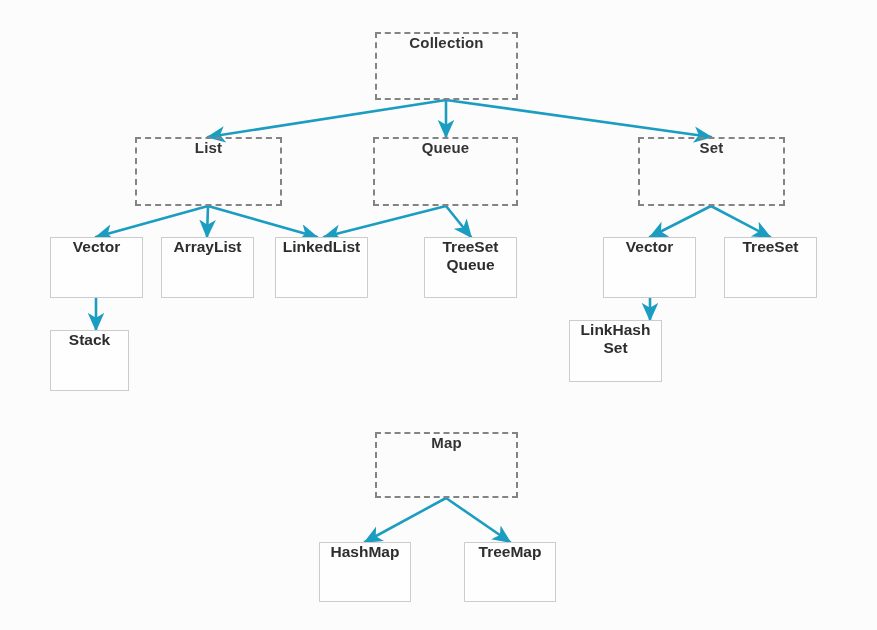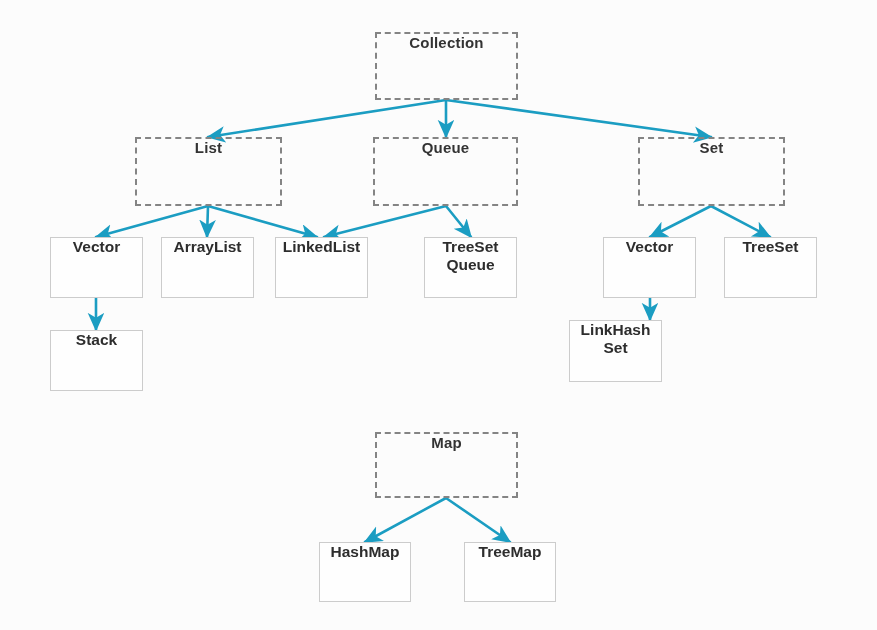--- a/index.html
+++ b/index.html
@@ -121,21 +121,21 @@
       <div class="node concrete" style="left: 424px; top: 237px; width: 93px; height: 61px;">
         <span class="label">TreeSet
 Queue</span>
       </div>
       <div class="node concrete" style="left: 603px; top: 237px; width: 93px; height: 61px;">
         <span class="label">Vector</span>
       </div>
       <div class="node concrete" style="left: 724px; top: 237px; width: 93px; height: 61px;">
         <span class="label">TreeSet</span>
       </div>
-      <div class="node concrete" style="left: 50px; top: 330px; width: 93px; height: 61px;">
+      <div class="node concrete" style="left: 50px; top: 330px; width: 79px; height: 61px;">
         <span class="label">Stack</span>
       </div>
       <div class="node concrete" style="left: 569px; top: 320px; width: 93px; height: 62px;">
         <span class="label">LinkHash
 Set</span>
       </div>
       <div class="node interface" style="left: 375px; top: 432px; width: 143px; height: 66px;">
         <span class="label">Map</span>
       </div>
       <div class="node concrete" style="left: 319px; top: 542px; width: 92px; height: 60px;">

